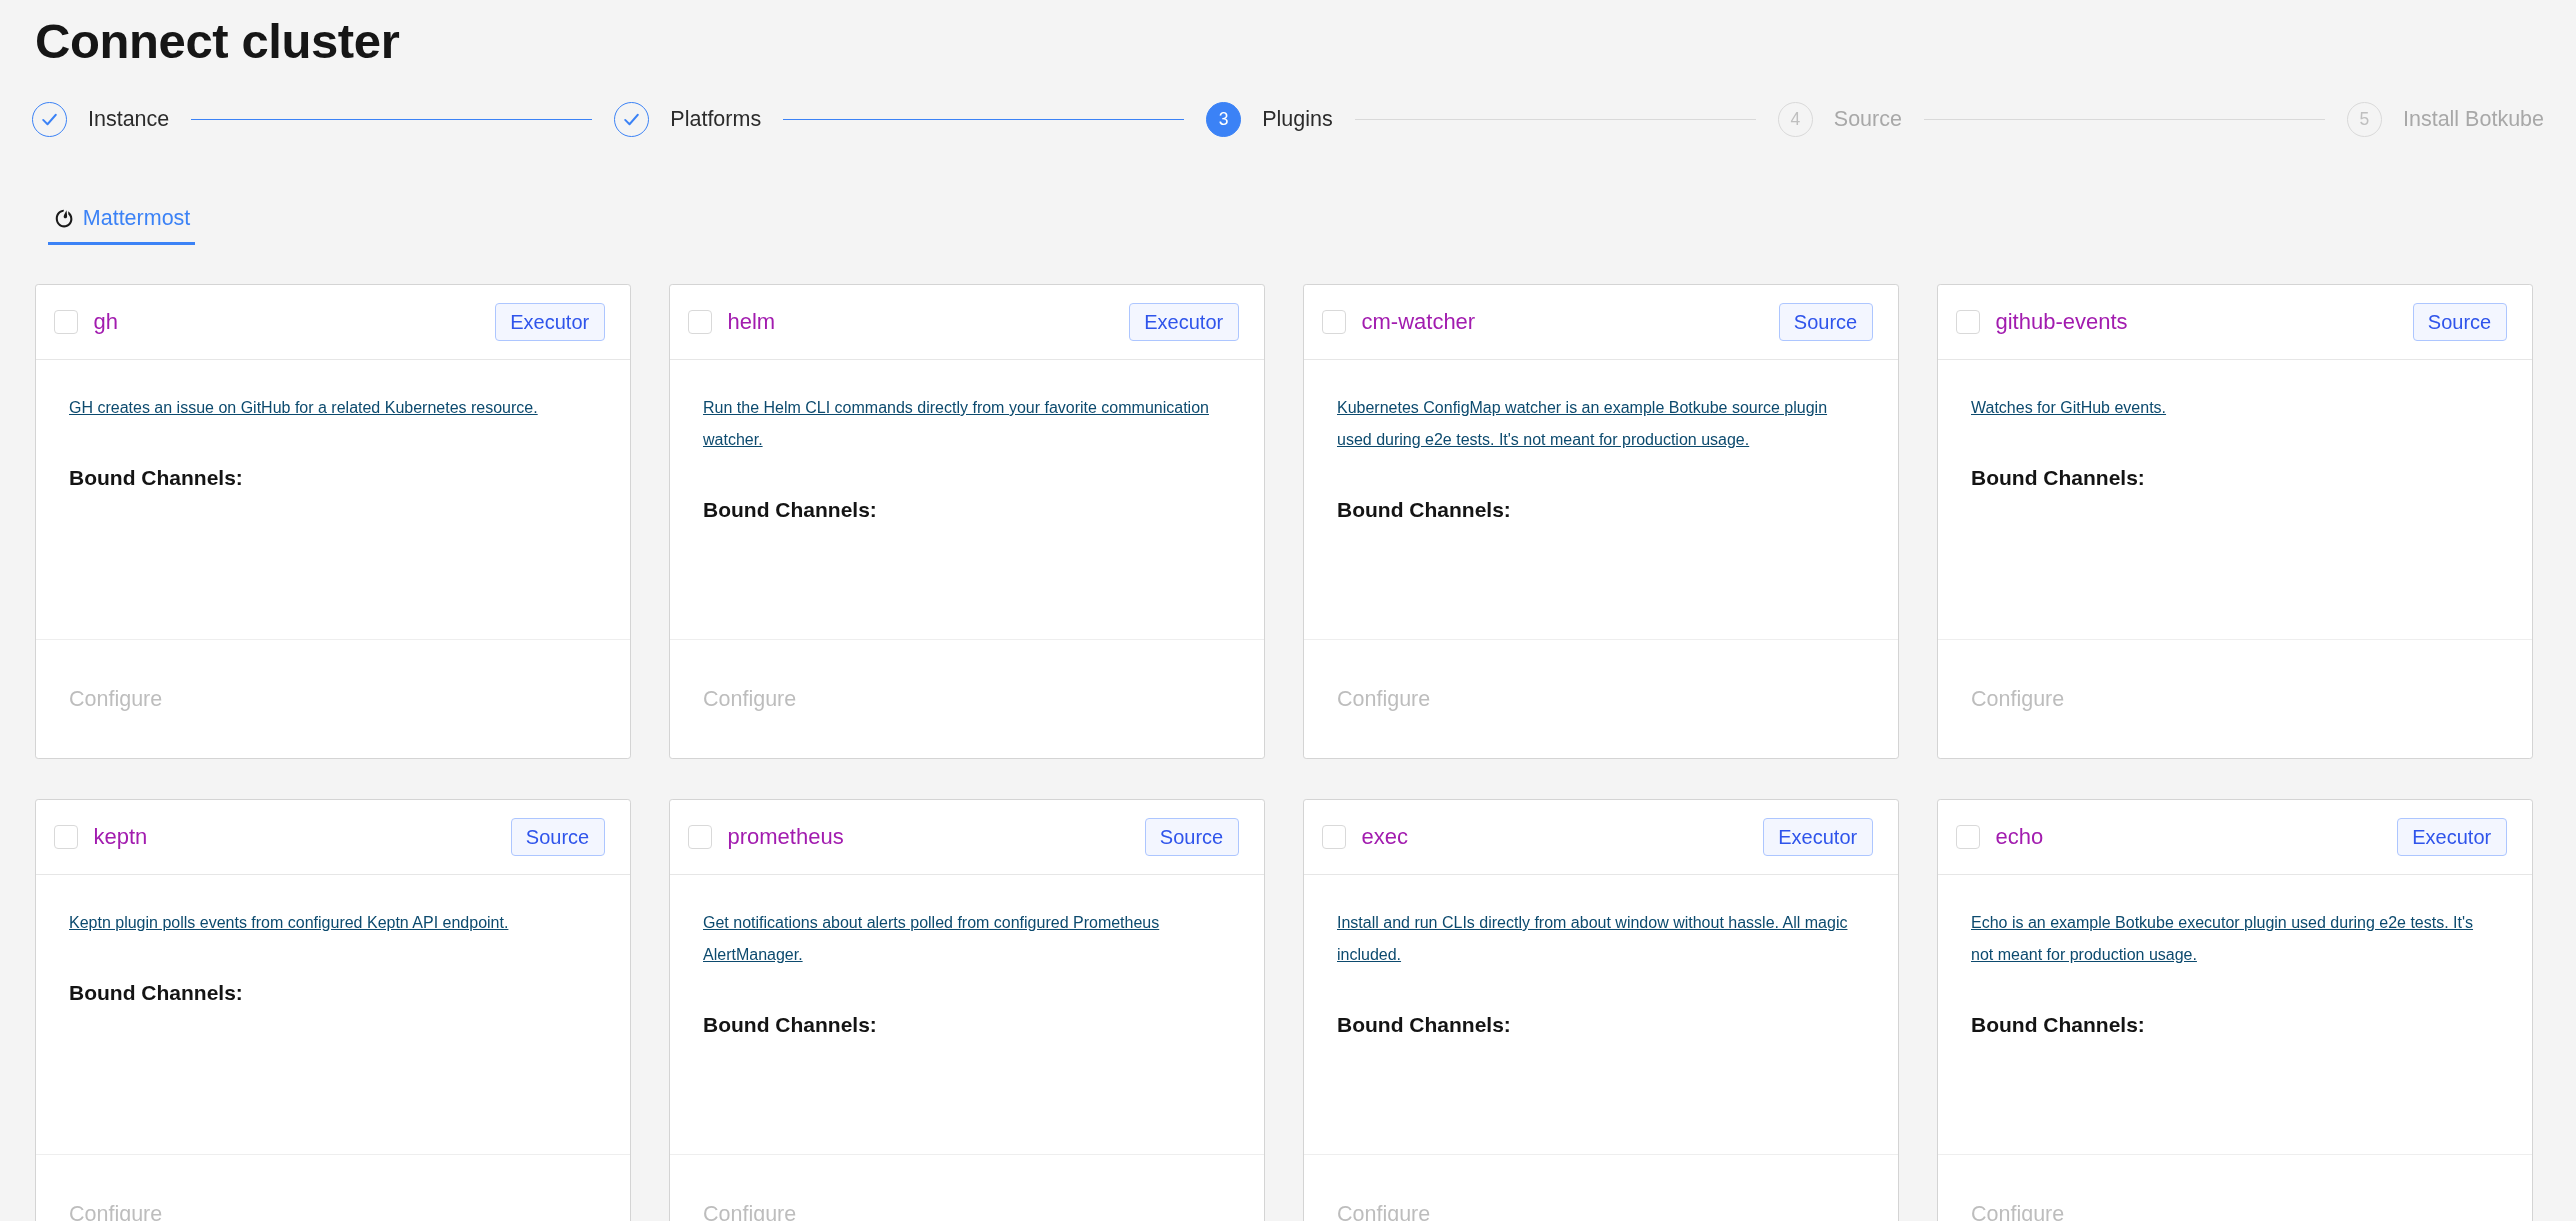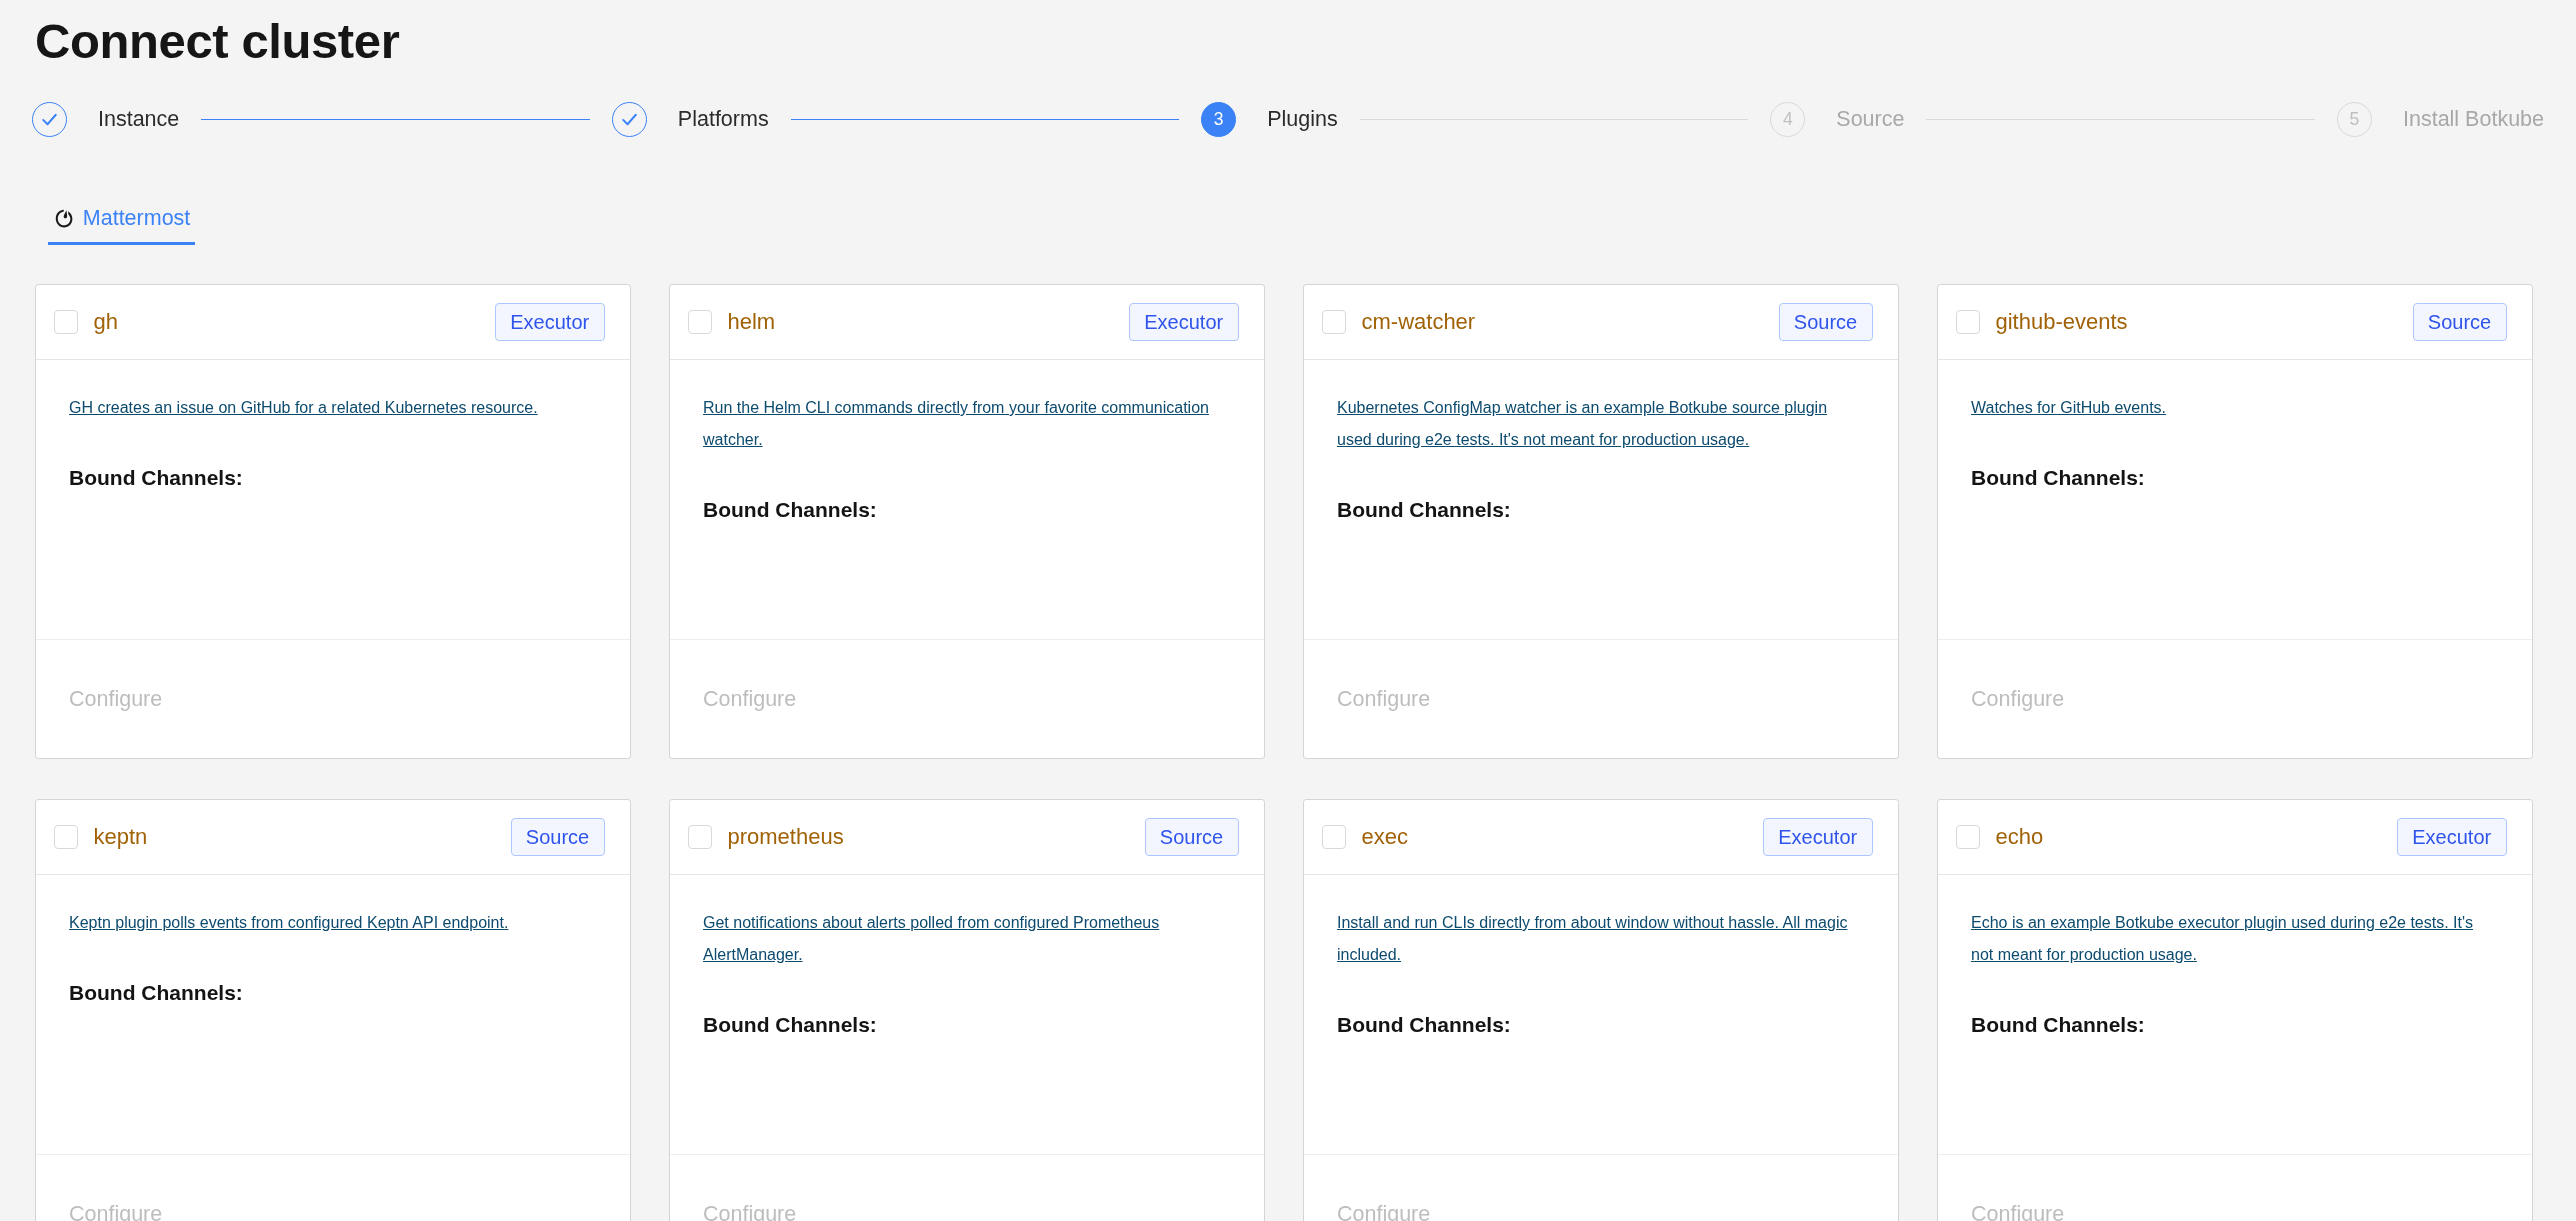--- a/index.html
+++ b/index.html
@@ -61,21 +61,21 @@
     color: #3b82f6;
   }
   .step-circle.current {
     background: #3b82f6;
     border-color: #3b82f6;
     color: #ffffff;
     font-weight: 500;
   }
   .step-circle svg { display: block; }
   .step-label {
-    margin-left: 31px;
+    margin-left: 21px;
     font-size: 21.5px;
     color: #2b2b2b;
     white-space: nowrap;
   }
   .step-label.muted { color: #a8a8a8; }
   .connector {
     height: 1.6px;
     background: #d9d9d9;
     margin: 0 22px;
     flex: 1 1 auto;
@@ -149,21 +149,21 @@
     height: 24px;
     border: 1.6px solid #d9d9d9;
     border-radius: 4px;
     background: #ffffff;
     flex: 0 0 auto;
     cursor: pointer;
   }
   .plugin-name {
     margin-left: 16px;
     font-size: 22px;
-    color: #a16207;
+    color: #a21caf;
     white-space: nowrap;
     overflow: hidden;
     text-overflow: ellipsis;
   }
   .badge {
     font-size: 20px;
     color: #2f54eb;
     background: #f3f6ff;
     border: 0.8px solid #adc6ff;
     border-radius: 4px;

